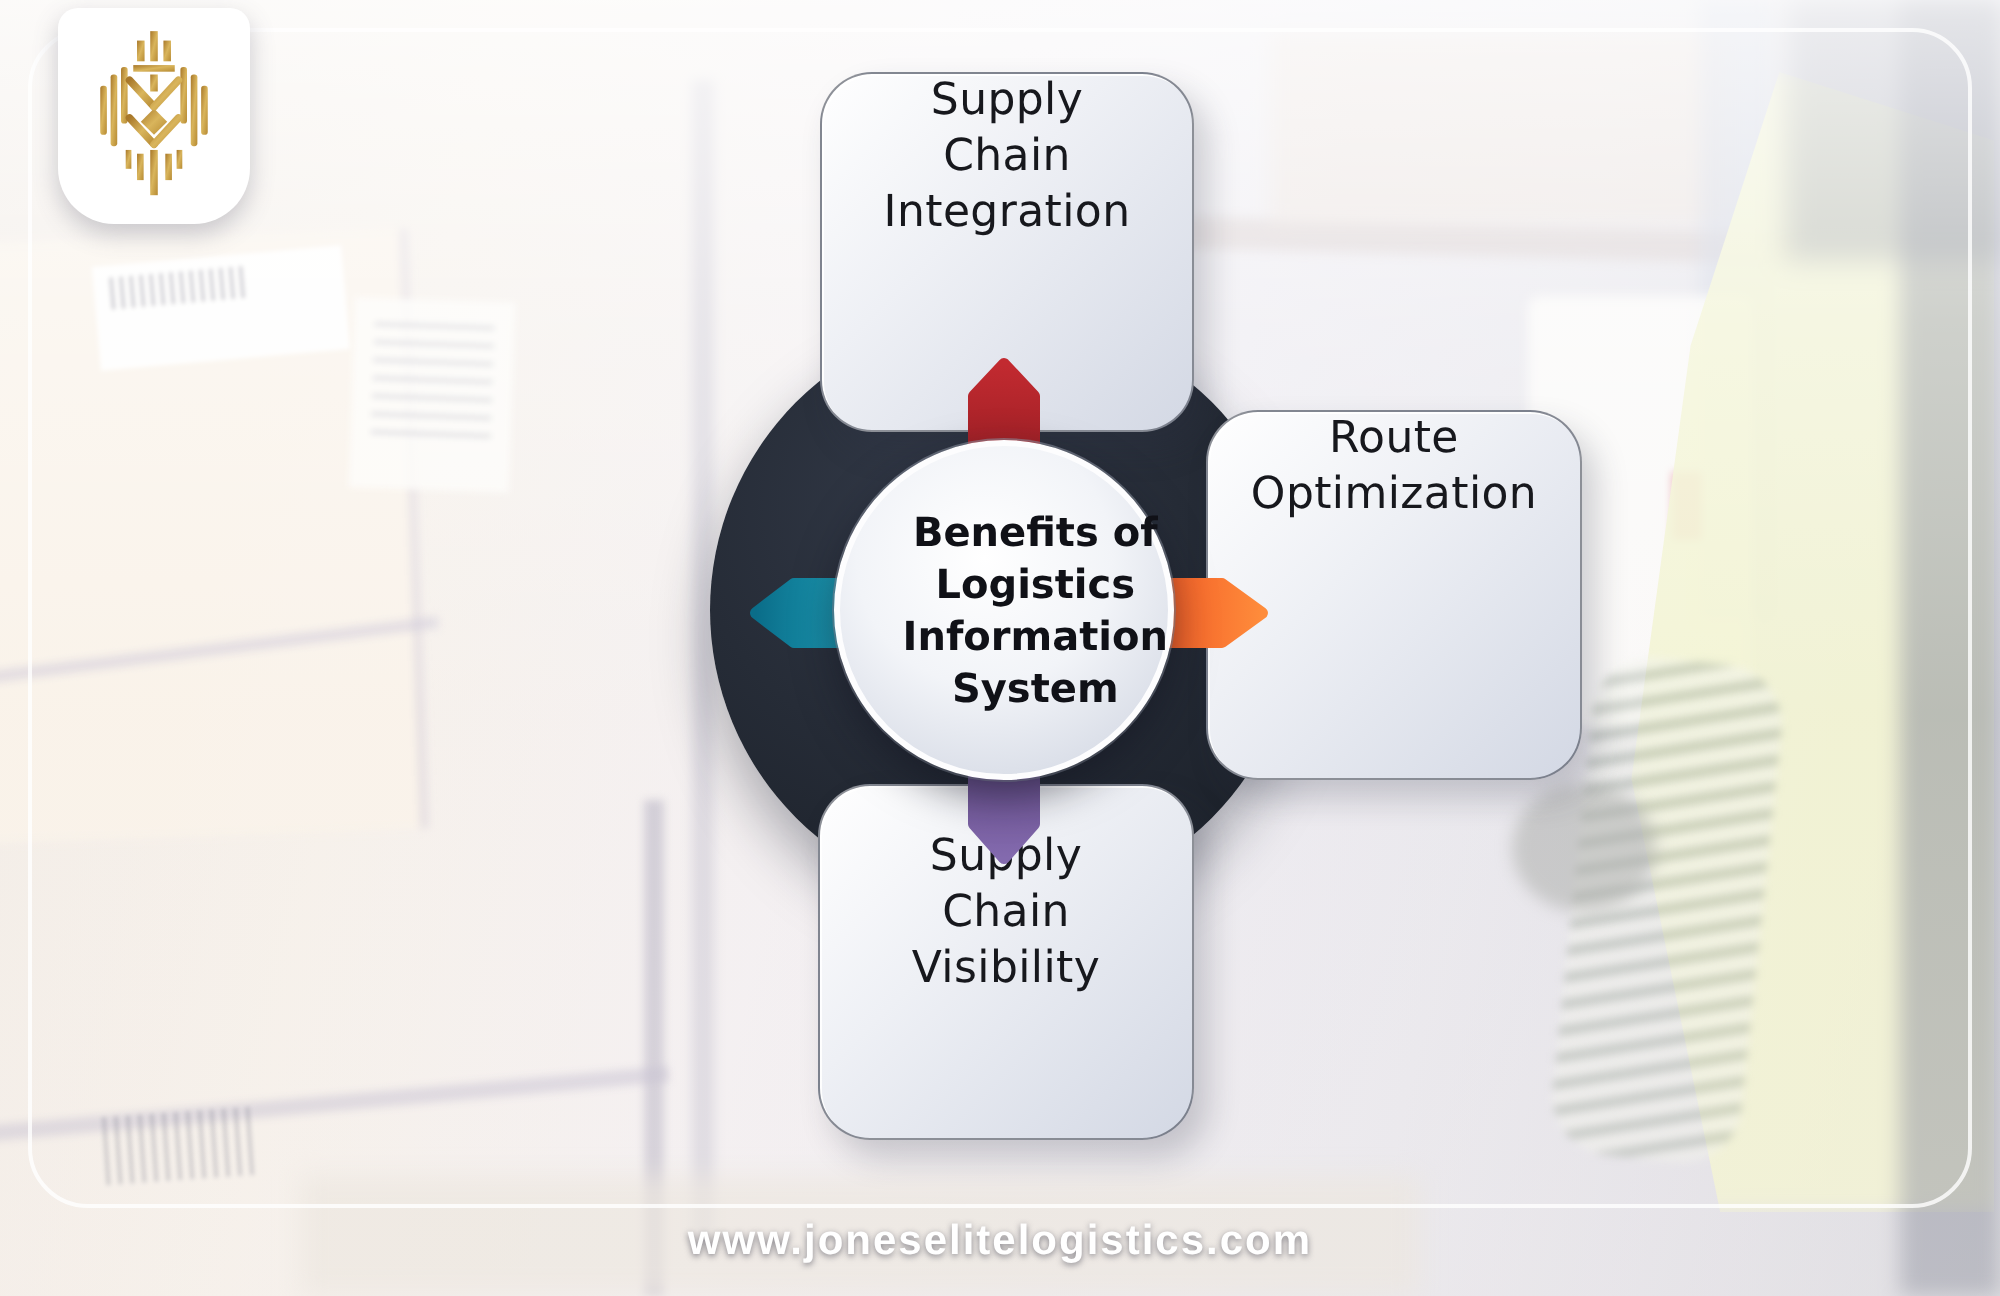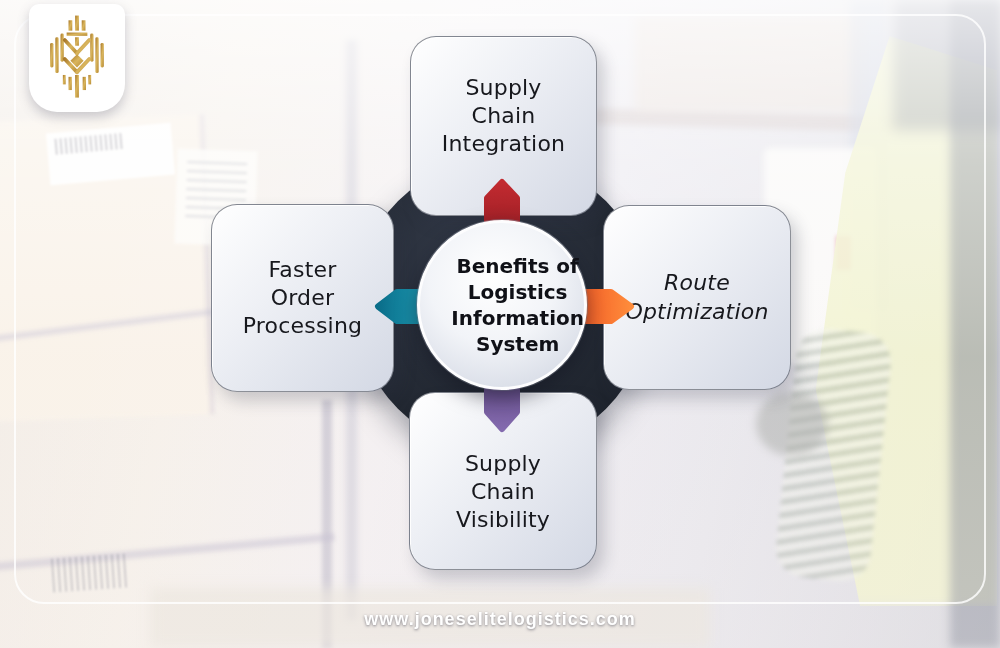--- a/index.html
+++ b/index.html
@@ -35,44 +35,44 @@
   .bg-floor{left:150px;top:588px;width:560px;height:60px;background:rgba(229,223,214,.7);filter:blur(6px);}
   .wash{inset:0;background:linear-gradient(180deg,rgba(255,255,255,.8) 0%,rgba(255,255,255,.45) 25%,rgba(255,252,250,.22) 55%,rgba(250,245,242,.35) 100%);}
 
   .frame{position:absolute;left:14px;top:14px;width:968px;height:586px;border:2px solid rgba(255,255,255,.8);
          border-radius:30px;pointer-events:none;}
 
   .dark-circle{position:absolute;left:355px;top:158px;width:294px;height:294px;border-radius:50%;
       background:radial-gradient(circle at 38% 32%,#323947 0%,#262c37 45%,#181d25 100%);
       box-shadow:0 14px 28px rgba(30,34,48,.35);}
 
-  .node{position:absolute;display:flex;align-items:center;justify-content:center;border-radius:26px;
+  .node{position:absolute;display:flex;align-items:flex-start;justify-content:center;border-radius:26px;
       background:linear-gradient(135deg,#ffffff 0%,#eef0f5 40%,#d3d8e4 100%);
       border:1px solid rgba(50,55,68,.55);
       box-shadow:7px 9px 16px rgba(45,48,70,.22), inset 1px 1px 0 rgba(255,255,255,.9);}
   .node-top{left:410px;top:36px;width:187px;height:180px;padding-bottom:20px;box-sizing:border-box;}
   .node-left{left:211px;top:204px;width:181px;height:186px;}
-  .node-right{left:603px;top:205px;width:186px;height:183px;font-style:italic;}
+  .node-right{left:603px;top:205px;width:186px;height:183px;}
   .node-bottom{left:409px;top:392px;width:188px;height:178px;padding-top:22px;box-sizing:border-box;}
   .node-label{white-space:pre-line;text-align:center;font-size:22px;line-height:1.28;color:#17181d;letter-spacing:.2px;}
 
   .arrows{position:absolute;left:0;top:0;pointer-events:none;}
 
   .center-circle{position:absolute;left:417px;top:220px;width:170px;height:170px;border-radius:50%;
       box-sizing:border-box;border:3px solid #fdfdfe;display:flex;align-items:center;justify-content:flex-end;
       background:radial-gradient(circle at 44% 34%,#ffffff 0%,#f2f4f8 45%,#dde1ea 75%,#ccd2df 100%);
       box-shadow:0 8px 20px rgba(15,18,30,.5), 0 0 0 1px rgba(150,156,172,.55);}
   .center-title{white-space:pre-line;text-align:center;font-weight:bold;font-size:20px;line-height:1.3;color:#101117;}
 
   .logo-card{position:absolute;left:29px;top:4px;width:96px;height:108px;background:#ffffff;
       border-radius:10px 10px 28px 28px;display:flex;align-items:center;justify-content:center;
       box-shadow:0 5px 12px rgba(90,90,110,.3);}
 
   .footer{position:absolute;left:0;right:0;top:609px;text-align:center;}
-  .footer span{font-family:"Liberation Sans",sans-serif;font-weight:bold;font-size:18px;letter-spacing:1px;
+  .footer span{font-family:"Liberation Sans",sans-serif;font-weight:bold;font-size:21px;letter-spacing:1px;
       color:#ffffff;text-shadow:0 1px 3px rgba(70,70,85,.65);}
 </style>
 </head>
 <body>
 
 <div class="stage">
 
   <div class="photo">
     <div class="bg-box-left"></div>
     <div class="bg-label-1"></div>
@@ -97,25 +97,20 @@
   </div>
 
   <div class="frame"></div>
 
   <div class="dark-circle"></div>
 
   <div class="node node-top">
     <div class="node-label">Supply
 Chain
 Integration</div>
-  </div>
-  <div class="node node-left">
-    <div class="node-label">Faster
-Order
-Processing</div>
   </div>
   <div class="node node-right">
     <div class="node-label">Route
 Optimization</div>
   </div>
   <div class="node node-bottom">
     <div class="node-label">Supply
 Chain
 Visibility</div>
   </div>

